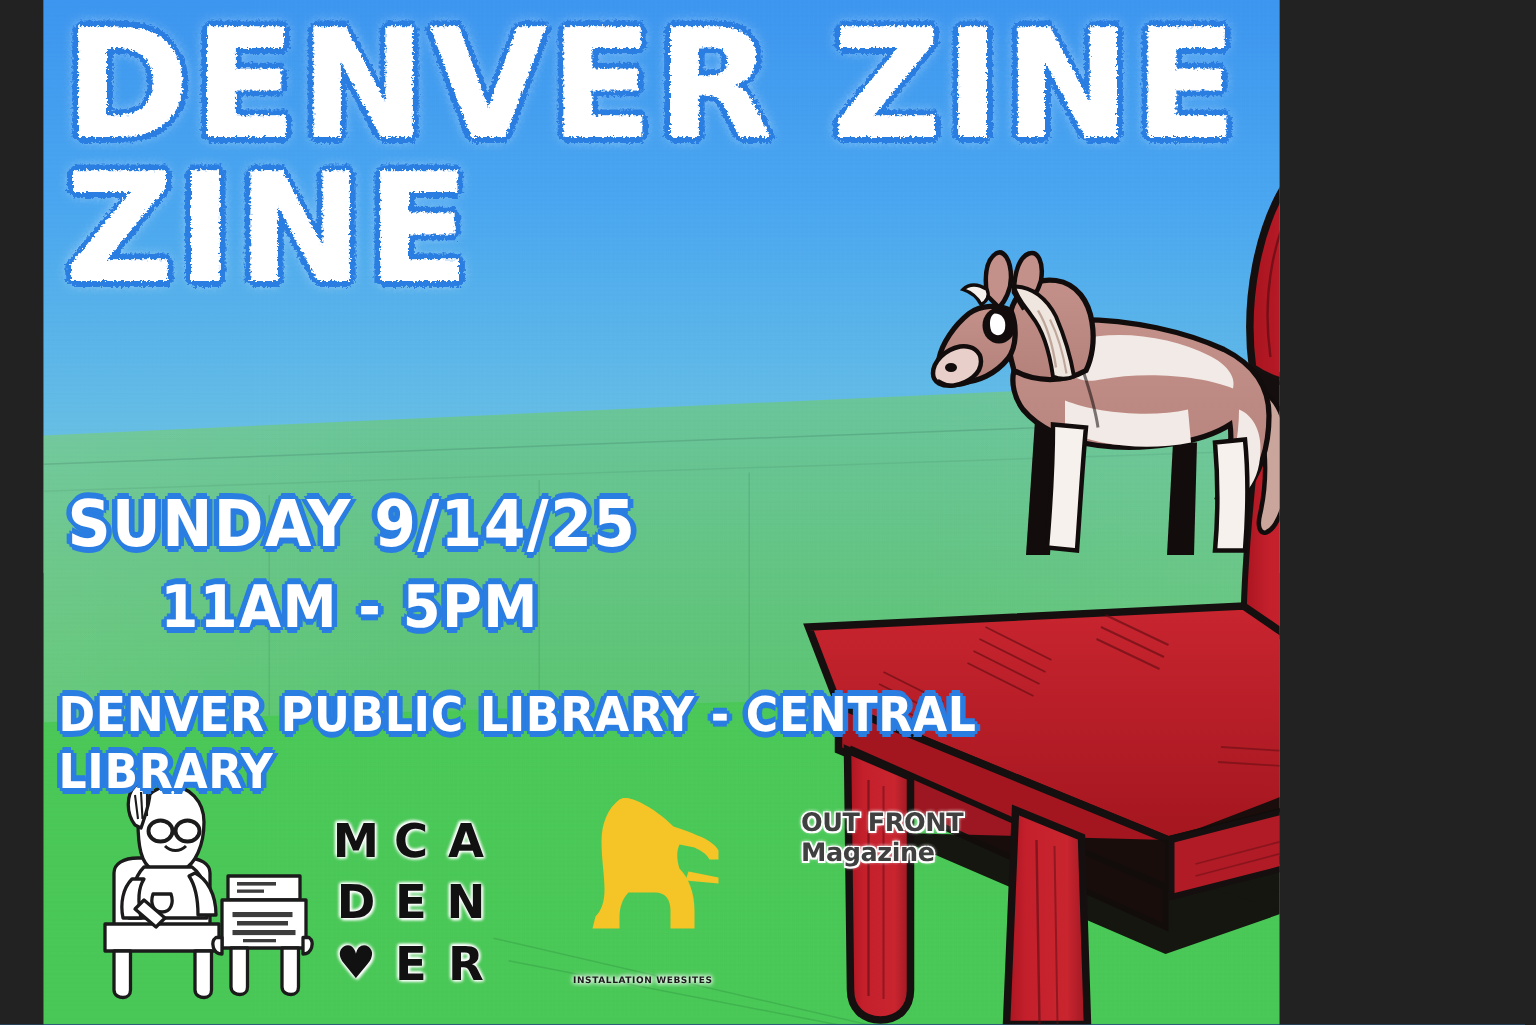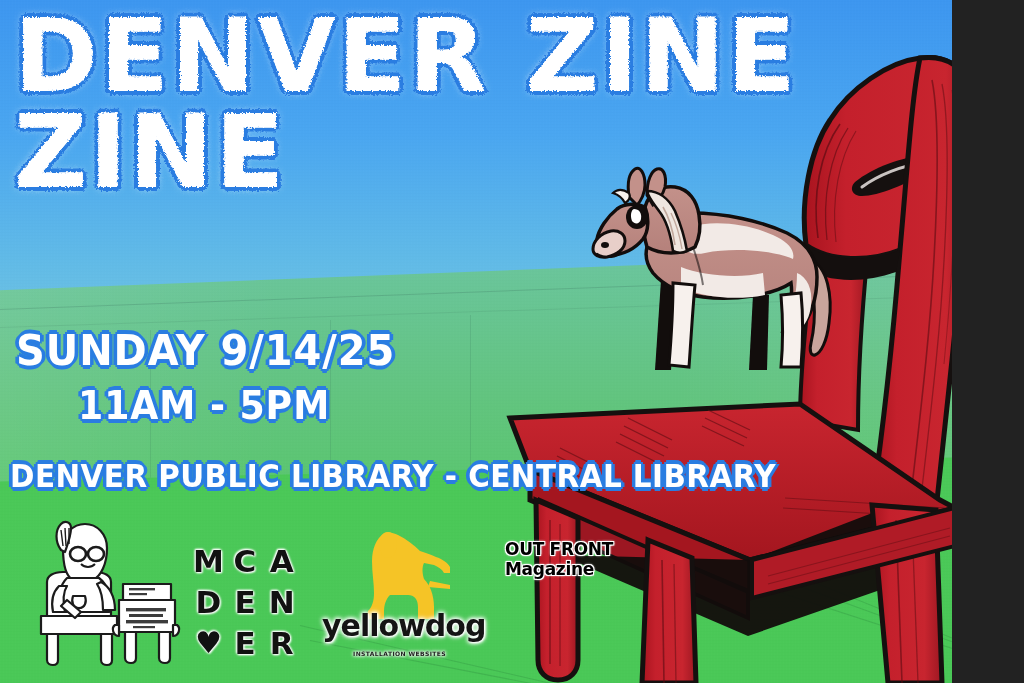--- a/index.html
+++ b/index.html
@@ -1,21 +1,22 @@
 <!DOCTYPE html>
 <html><head>
 <meta charset="utf-8">
 <title>Denver Zine Fest Poster</title>
 <style>
   html,body{margin:0;padding:0;background:#222;}
   *{box-sizing:border-box;}
   .poster{
-    position:relative;width:952px;height:683px;overflow:hidden;
+    position:relative;width:824px;height:683px;overflow:hidden;
     font-family:"Liberation Sans",sans-serif;
     background:#3d9bf0;
+    margin-left:29px;
   }
 
   
   .sky{
     position:absolute;left:0;top:0;width:100%;height:56%;
     background:linear-gradient(180deg,#3d96ef 0%,#4aa6f0 35%,#62bbe6 70%,#7ccadd 100%);
   }
   .wall{
     position:absolute;left:0;top:0;width:100%;height:100%;
     background:linear-gradient(180deg,#78c8c6 0%,#6fc5ab 28%,#62c47f 58%,#52c75f 85%,#4cc95a 100%);
@@ -110,21 +111,21 @@
     paint-order:stroke fill;
     line-height:.95;
   }
   .ofm-wrap{position:relative;}
   .ofm-stroke{
     position:absolute;left:0;top:0;
     font-family:"DejaVu Sans",sans-serif;font-weight:700;font-size:62px;letter-spacing:-2px;
     color:transparent;-webkit-text-stroke:7px #ffffff;line-height:.95;z-index:-1;
   }
   .ofm-sub{
-    font-family:"DejaVu Sans",sans-serif;font-weight:700;font-size:17px;color:#000000;
+    font-family:"DejaVu Sans",sans-serif;font-weight:700;font-size:17px;color:#404040;
     letter-spacing:-.3px;margin-top:-4px;
     text-shadow:0 0 3px #fff,0 0 3px #fff,1px 1px 0 #fff,-1px -1px 0 #fff,1px -1px 0 #fff,-1px 1px 0 #fff;
   }
   svg{display:block;overflow:visible;}
 </style>
 </head>
 <body>
 
 <svg width="0" height="0" style="position:absolute">
   <filter id="rough">
@@ -395,21 +396,20 @@
                    C62 80 64 74 68 70 L86 70 C92 70 96 74 96 82
                    L96 94 L112 94 L112 82 C112 70 108 60 102 54
                    C100 48 100 42 102 38 L112 40 C116 42 120 44 122 48
                    L128 48 L128 42 C126 38 120 34 114 32
                    C110 30 104 28 98 26 C92 20 84 14 76 10
                    C72 8 66 6 62 8 Z" fill="#f5c426" stroke="#ffffff" stroke-width="0"></path>
           <ellipse cx="66" cy="20" rx="9" ry="13" fill="#f5c426"></ellipse>
           <path d="M108 56 L128 60 L128 64 L106 62 Z" fill="#f5c426"></path>
         </g>
       </svg>
-      <div class="yd-word">yellowdog</div>
       <div class="yd-sub">INSTALLATION    WEBSITES</div>
     </div>
 
     <div class="sp ofm">
       <div class="ofm-sub">OUT FRONT Magazine</div>
     </div>
   </div>
 
   <div class="grain"></div>
 </div>

